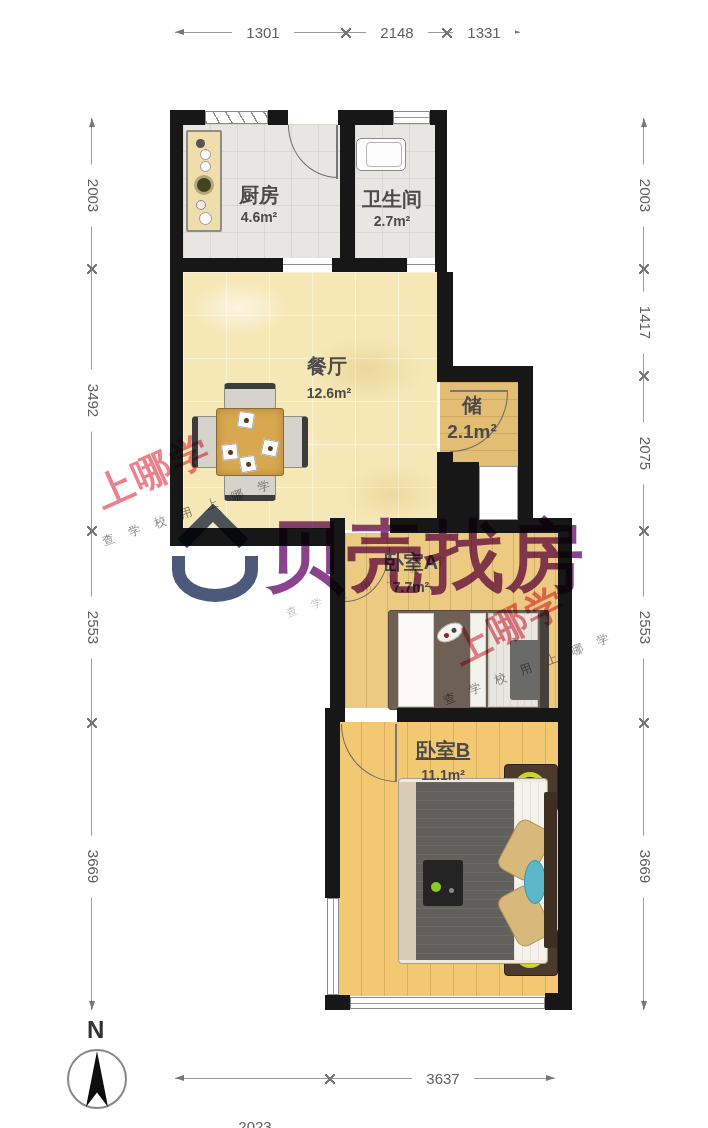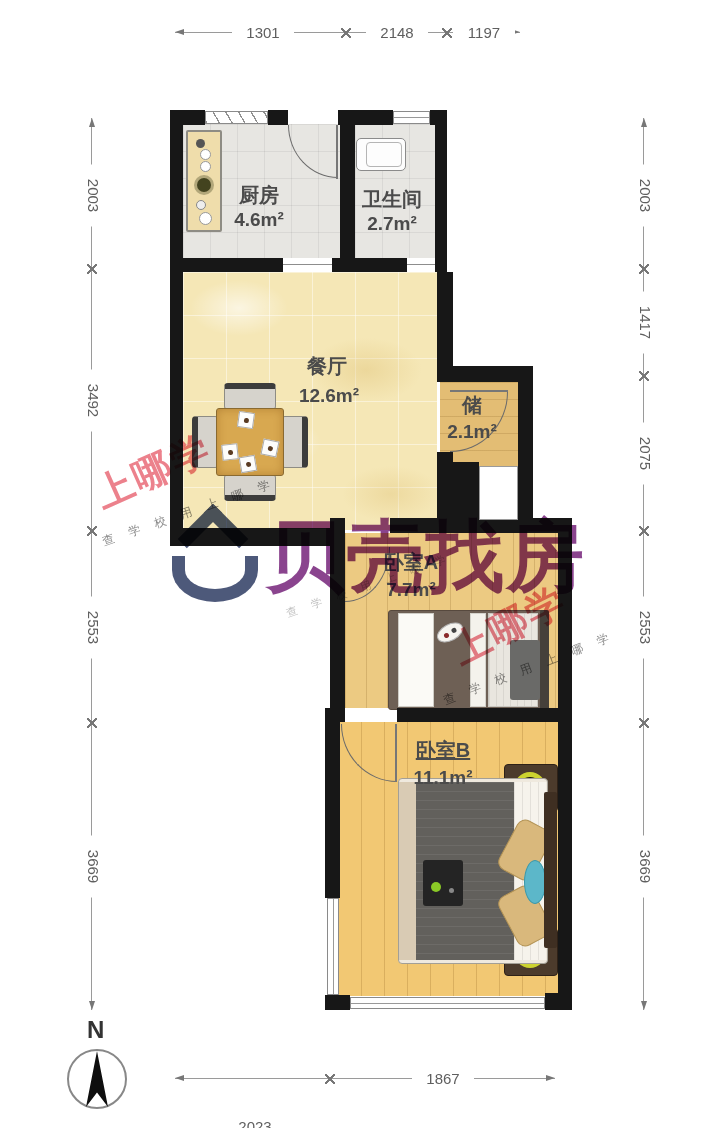--- a/index.html
+++ b/index.html
@@ -34,21 +34,21 @@
   
   .arc{position:absolute;border:0 solid #6b6b6b;box-sizing:border-box;z-index:25;background:transparent;}
   .arc-bl{border-width:0 0 1.5px 1.5px;border-radius:0 0 0 100%;}
   .arc-br{border-width:0 1.5px 1.5px 0;border-radius:0 0 100% 0;}
   .leaf{position:absolute;background:#777;z-index:26;}
   
   .furn{position:absolute;z-index:20;box-sizing:border-box;}
   
   .rlabel{position:absolute;z-index:40;color:#4b4b4b;font-weight:bold;text-align:center;line-height:1.1;}
   .rname{font-size:20px;}
-  .rarea{font-size:19px;}
+  .rarea{font-size:14px;}
   
   .dim{position:absolute;z-index:45;}
   .dline-h{position:absolute;height:1px;background:#9a9a9a;left:0;right:0;}
   .dline-v{position:absolute;width:1px;background:#9a9a9a;top:0;bottom:0;}
   .dnum{position:absolute;font-size:15px;color:#5f5f5f;background:#fff;text-align:center;padding:0 1px;}
   .dnum-v{transform:rotate(90deg);}
   .star{position:absolute;width:10px;height:10px;
     background:linear-gradient(45deg,transparent 44%,#777 44% 56%,transparent 56%),
                linear-gradient(-45deg,transparent 44%,#777 44% 56%,transparent 56%);}
   .ah{position:absolute;width:0;height:0;}
@@ -201,30 +201,30 @@
 <div class="rlabel rarea" style="left:397px;top:768px;width:92px;">11.1m²</div>
 
 <div class="dim" style="left:175px;top:24px;width:345px;height:17px;">
   <div class="dline-h" style="top:8px;"></div>
   <div class="ah ah-l" style="left:0;top:5px;"></div>
   <div class="ah ah-r" style="right:0;top:5px;"></div>
   <div class="star" style="left:166px;top:4px;"></div>
   <div class="star" style="left:267px;top:4px;"></div>
   <div class="dnum" style="left:57px;top:0;width:60px;">1301</div>
   <div class="dnum" style="left:191px;top:0;width:60px;">2148</div>
-  <div class="dnum" style="left:278px;top:0;width:60px;">1197</div>
+  <div class="dnum" style="left:278px;top:0;width:60px;">1331</div>
 </div>
 
 <div class="dim" style="left:175px;top:1070px;width:380px;height:17px;">
   <div class="dline-h" style="top:8px;"></div>
   <div class="ah ah-l" style="left:0;top:5px;"></div>
   <div class="ah ah-r" style="right:0;top:5px;"></div>
   <div class="star" style="left:150px;top:4px;"></div>
   <div class="dnum" style="left:49px;top:0;width:60px;margin-top:48px;">2023</div>
-  <div class="dnum" style="left:237px;top:0;width:60px;">1867</div>
+  <div class="dnum" style="left:237px;top:0;width:60px;">3637</div>
 </div>
 
 <div class="dim" style="left:84px;top:118px;width:16px;height:892px;">
   <div class="dline-v" style="left:7px;"></div>
   <div class="ah ah-u" style="left:5px;top:0;"></div>
   <div class="ah ah-d" style="left:5px;bottom:0;"></div>
   <div class="star" style="left:3px;top:146px;"></div>
   <div class="star" style="left:3px;top:408px;"></div>
   <div class="star" style="left:3px;top:600px;"></div>
   <div class="dnum dnum-v" style="left:-22px;top:69px;width:60px;">2003</div>

